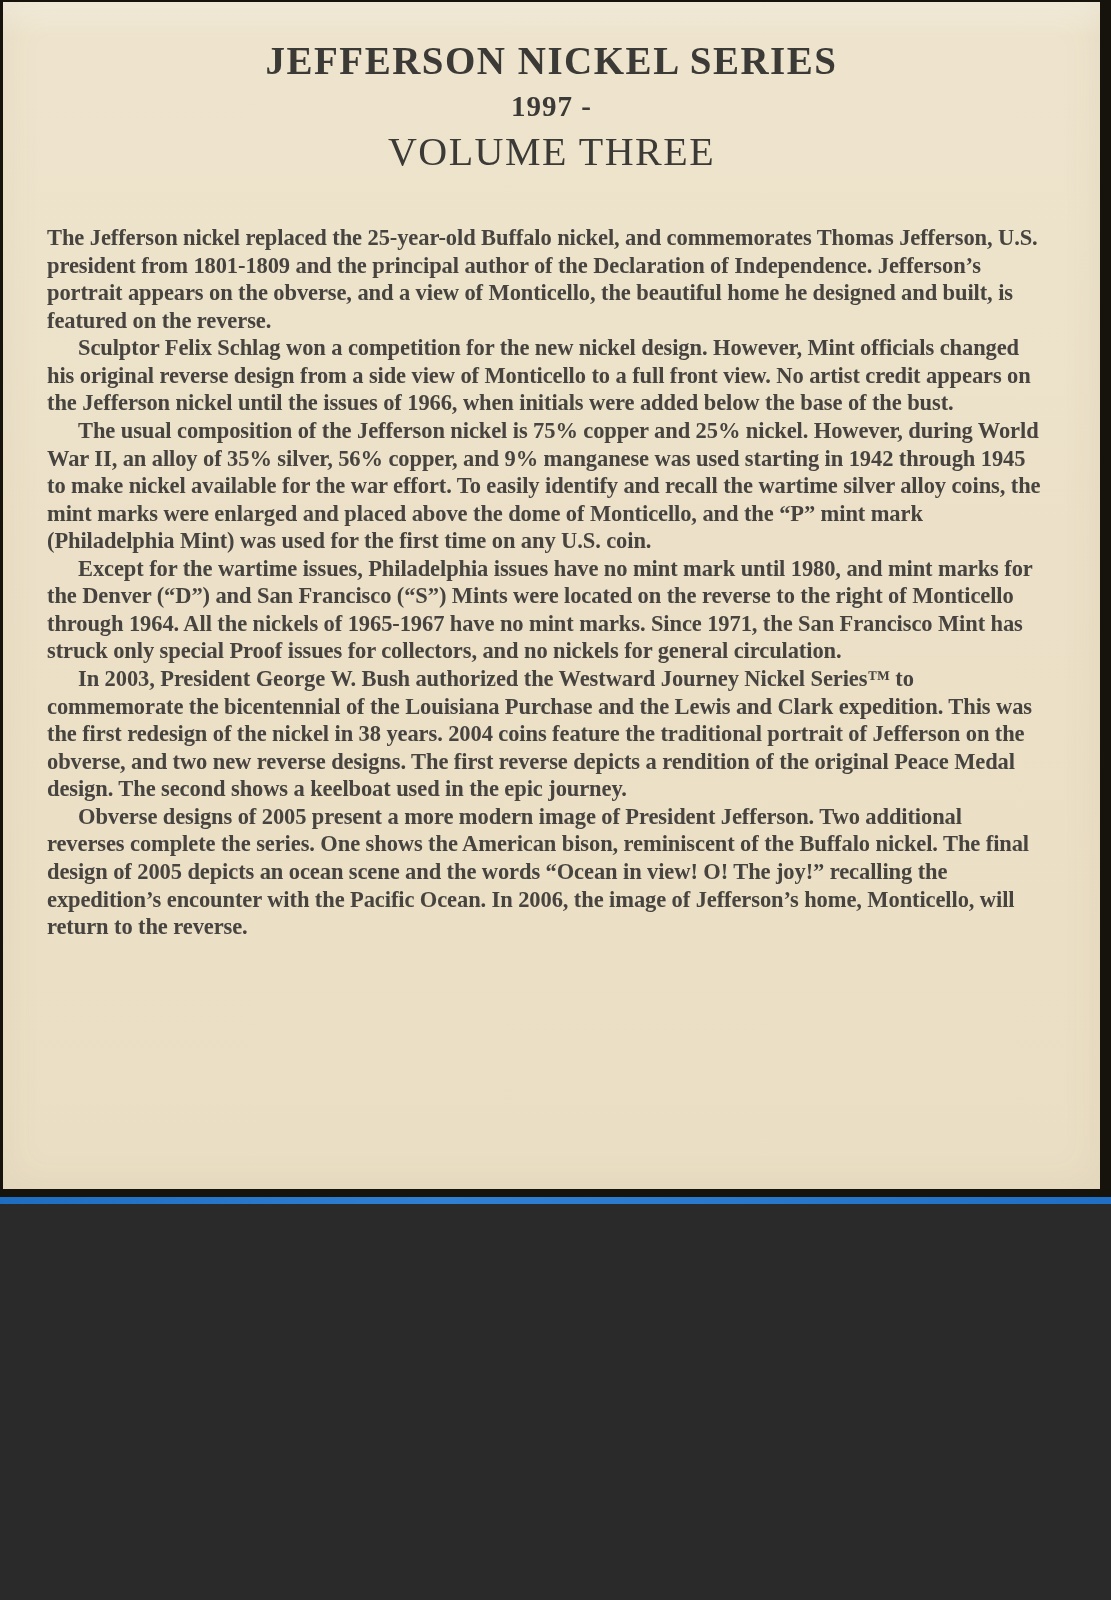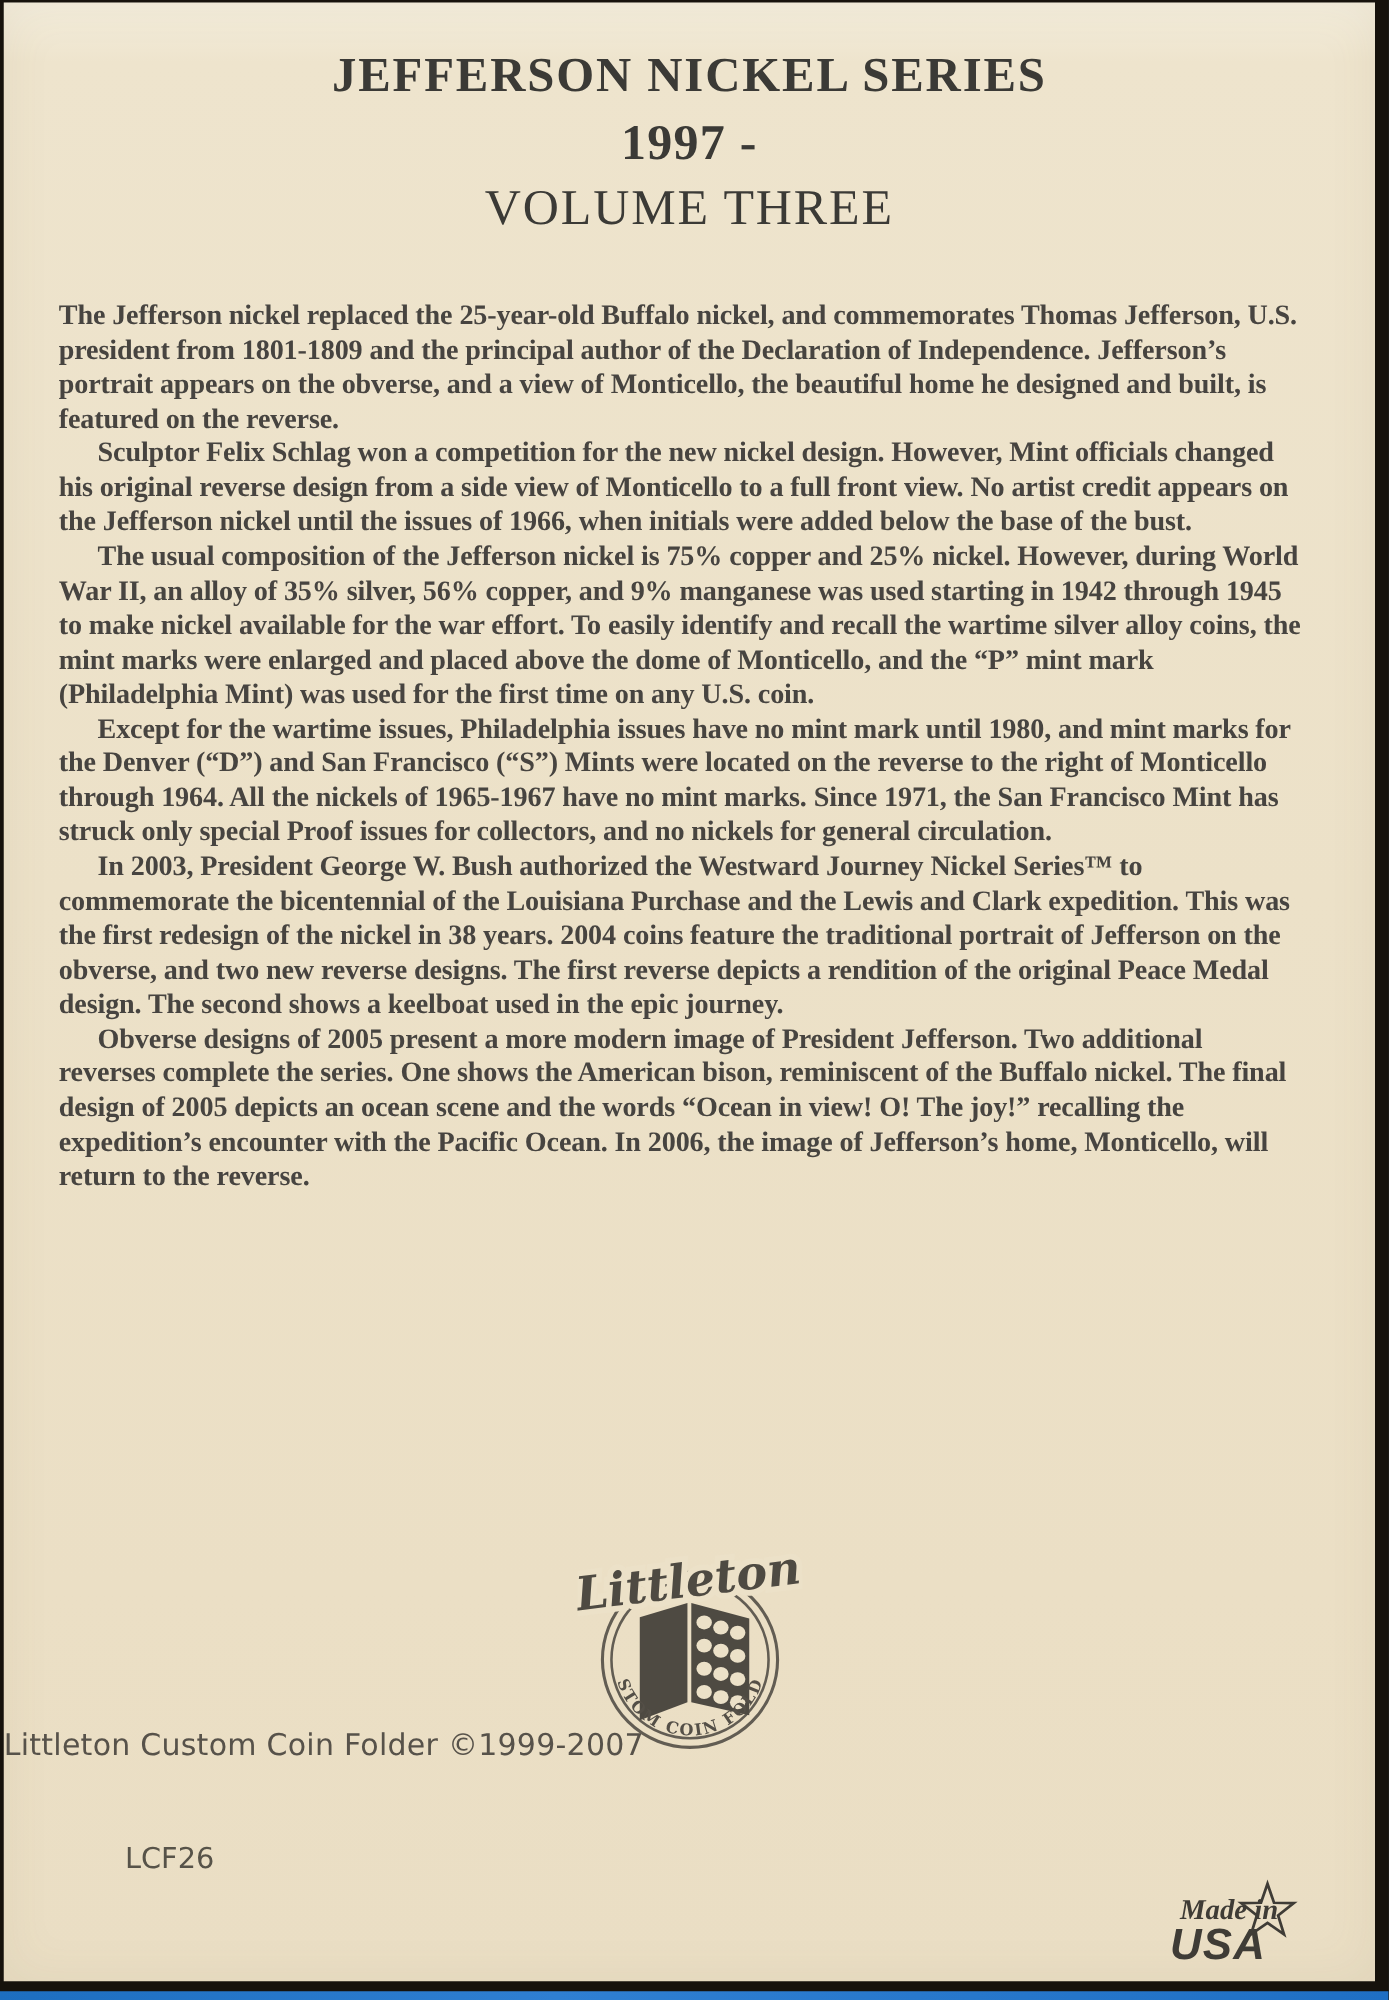--- a/index.html
+++ b/index.html
@@ -1,36 +1,36 @@
 <!DOCTYPE html>
 <html><head>
 <meta charset="utf-8">
 <style>
   html,body { margin:0; padding:0; }
   body { background:#2a2a2a; }
   .canvas {
-    position:relative; width:1111px; height:1600px;
+    position:relative; width:1111px; height:1204px;
     background:#16120c; overflow:hidden;
     font-family:"Liberation Serif", serif;
   }
   .blue-edge {
     position:absolute; left:0; right:0; bottom:0; height:7px;
     background:linear-gradient(90deg,#1d6ec0,#2f7fd2 40%,#1f6fc4);
   }
   .paper {
     position:absolute; left:3px; top:2px; right:11px; bottom:15px;
     background:linear-gradient(180deg,#f4eedd 0%, #eee4cd 3%, #ece1c8 45%, #ebdfc5 80%, #eadec4 100%);
     box-shadow:inset 0 0 40px rgba(120,100,60,.08);
   }
   .header { text-align:center; padding-top:36px; color:#3b3a36; }
   .title {
     font-size:39px; font-weight:bold; letter-spacing:1.5px;
     color:#3b3a36; margin:0;
   }
-  .subtitle-year { font-size:40px; font-weight:bold; margin-top:7px; letter-spacing:1px; }
+  .subtitle-year { font-size:29px; font-weight:bold; margin-top:7px; letter-spacing:1px; }
   .subtitle-volume { font-size:40px; font-weight:normal; margin-top:5px; letter-spacing:1.5px; }
 
   .body-text {
     margin:49px 58px 0 44px;
     font-size:22.5px; font-weight:bold; line-height:1.225;
     color:#474440; letter-spacing:-0.1px; text-align:left;
   }
   .body-text p { margin:0; }
   .body-text p.indent { text-indent:31px; }
 

